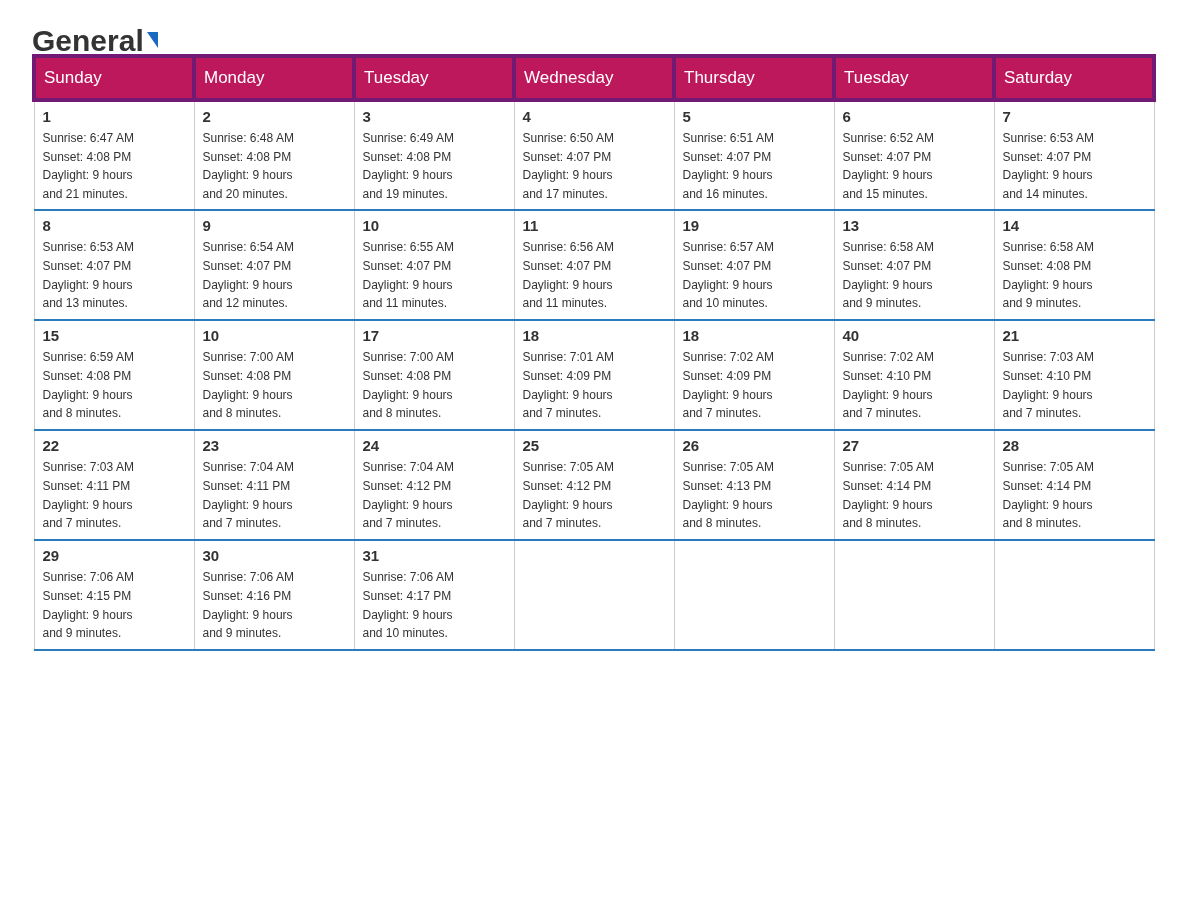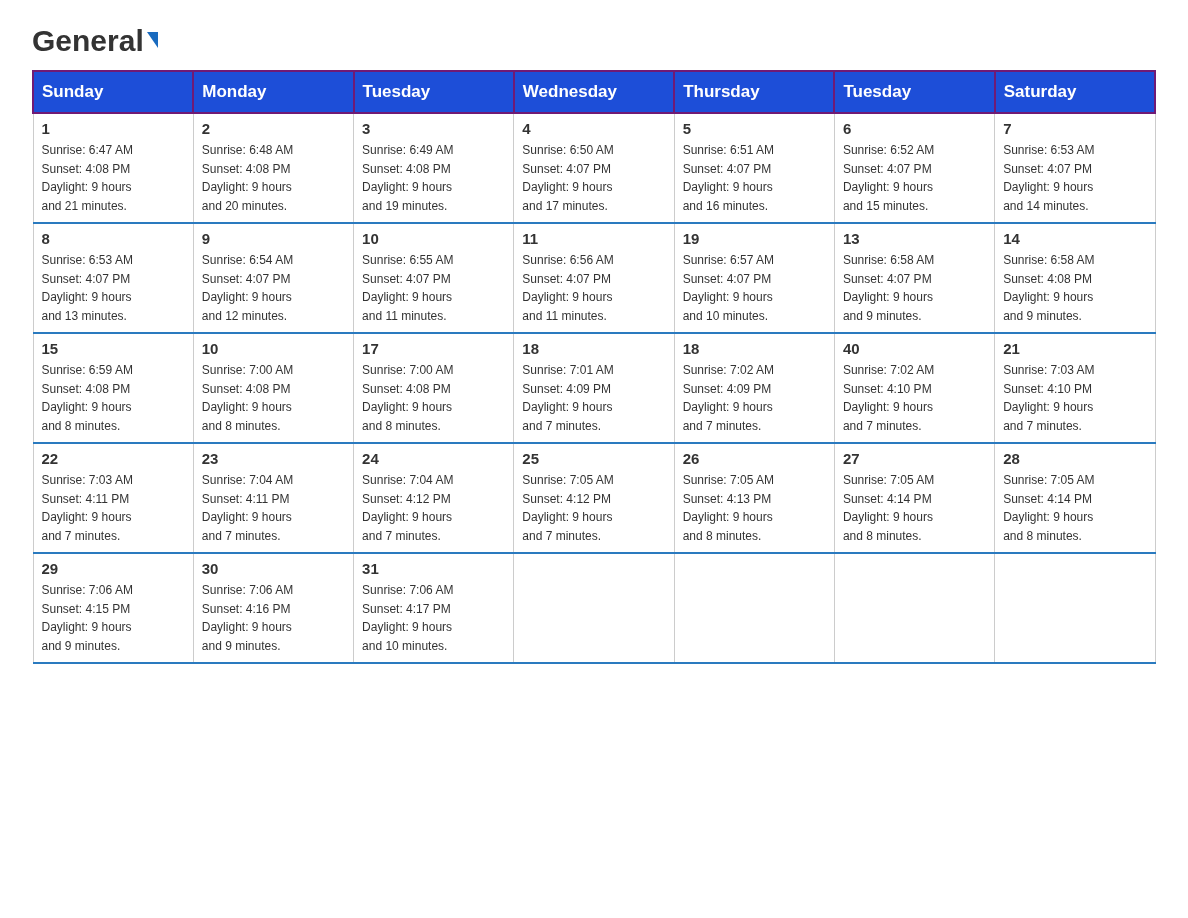--- a/index.html
+++ b/index.html
@@ -7,21 +7,20 @@
       font-family: Arial, sans-serif;
       background: #fff;
       padding: 24px 32px;
       width: 1188px;
       min-height: 918px;
     }
     .header {
       display: flex;
       justify-content: space-between;
       align-items: center;
-      margin-bottom: 16px;
     }
     .logo {
       display: flex;
       flex-direction: column;
       align-items: flex-start;
     }
     .title-area {
       text-align: right;
     }
     .month-title {
@@ -34,27 +33,27 @@
       font-size: 22px;
       color: #555;
       margin-top: 4px;
     }
     table {
       width: 100%;
       border-collapse: collapse;
       table-layout: fixed;
     }
     thead tr th {
-      background-color: #1d4ed8;
+      background-color: #be185d;
       color: #fff;
       font-size: 17px;
-      font-weight: bold;
+      font-weight: normal;
       padding: 10px 8px;
       text-align: left;
-      border: 2px solid #701a75;
+      border: 4px solid #701a75;
     }
     tbody tr td {
       vertical-align: top;
       border: 1px solid #ccc;
       padding: 6px 8px;
       font-size: 13.5px;
       color: #333;
       height: 110px;
     }
     tbody tr td .day-number {

